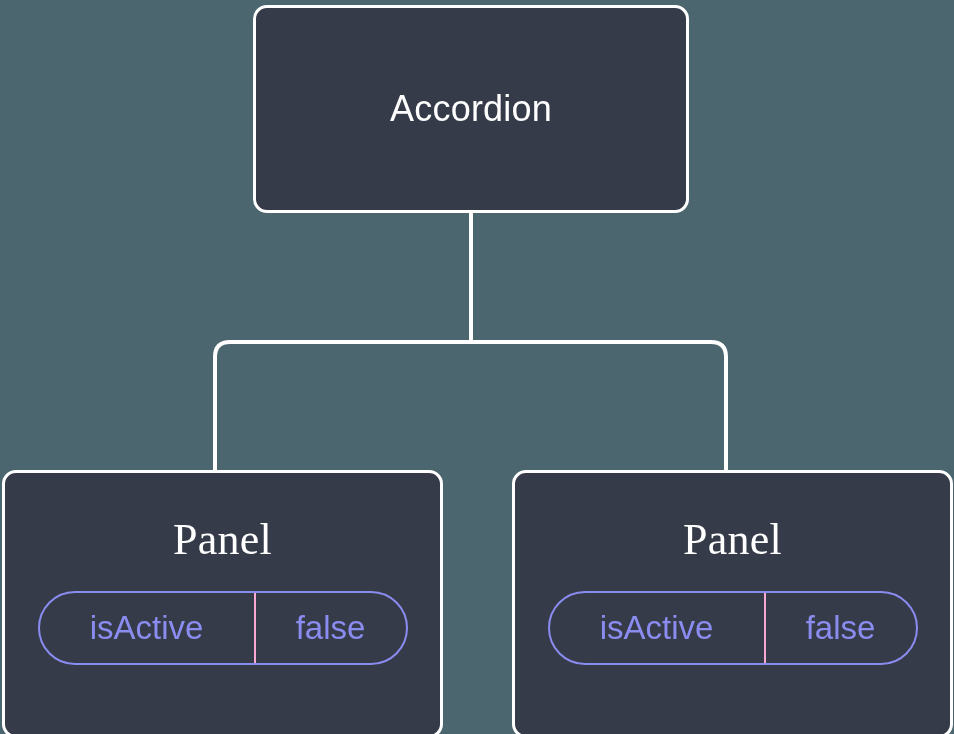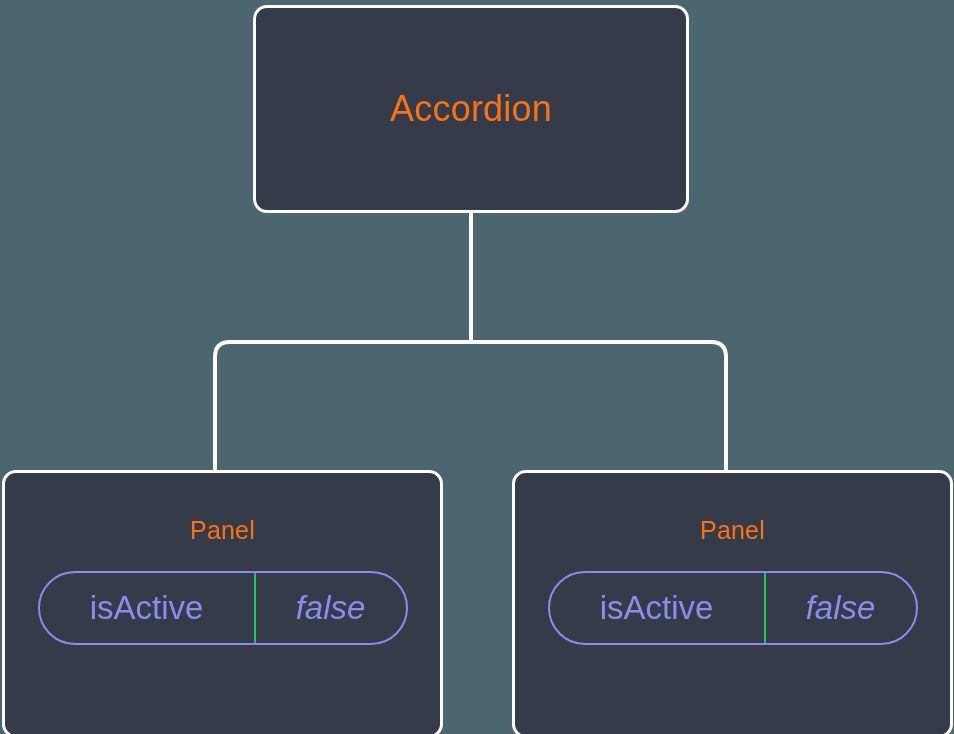--- a/index.html
+++ b/index.html
@@ -58,30 +58,31 @@
     height: 268px;
     top: 470px;
     justify-content: flex-start;
     padding-top: 44px;
   }
 
   .node-leaf-a { left: 2px; }
   .node-leaf-b { left: 512px; }
 
   .node-title {
-    color: #f97316;
+    color: #ffffff;
     font-size: 36px;
     line-height: 1.05;
     letter-spacing: 0.2px;
     white-space: nowrap;
     font-weight: 400;
   }
 
   .node-leaf .node-title {
-    font-size: 25px;
+    font-size: 44px;
+    font-family: Liberation Serif, serif;
   }
 
   
   .pill {
     margin-top: 28px;
     height: 74px;
     width: 370px;
     box-sizing: border-box;
     border: 2px solid #8b8cf0;
     border-radius: 51px;
@@ -100,22 +101,21 @@
     white-space: nowrap;
     font-weight: 400;
   }
 
   .pill-key {
     flex: 0 0 214px;
   }
 
   .pill-val {
     flex: 1 1 auto;
-    border-left: 2px solid #22c55e;
-    font-style: italic;
+    border-left: 2px solid #f9a8d4;
   }
 </style>
 </head>
 <body>
 
 <div id="stage">
 
   <svg id="connectors" viewBox="0 0 954 734" width="954" height="734" aria-hidden="true">
 
     <path d="M 471 213 L 471 342" fill="none" stroke="#ffffff" stroke-width="4" stroke-linecap="butt"></path>

